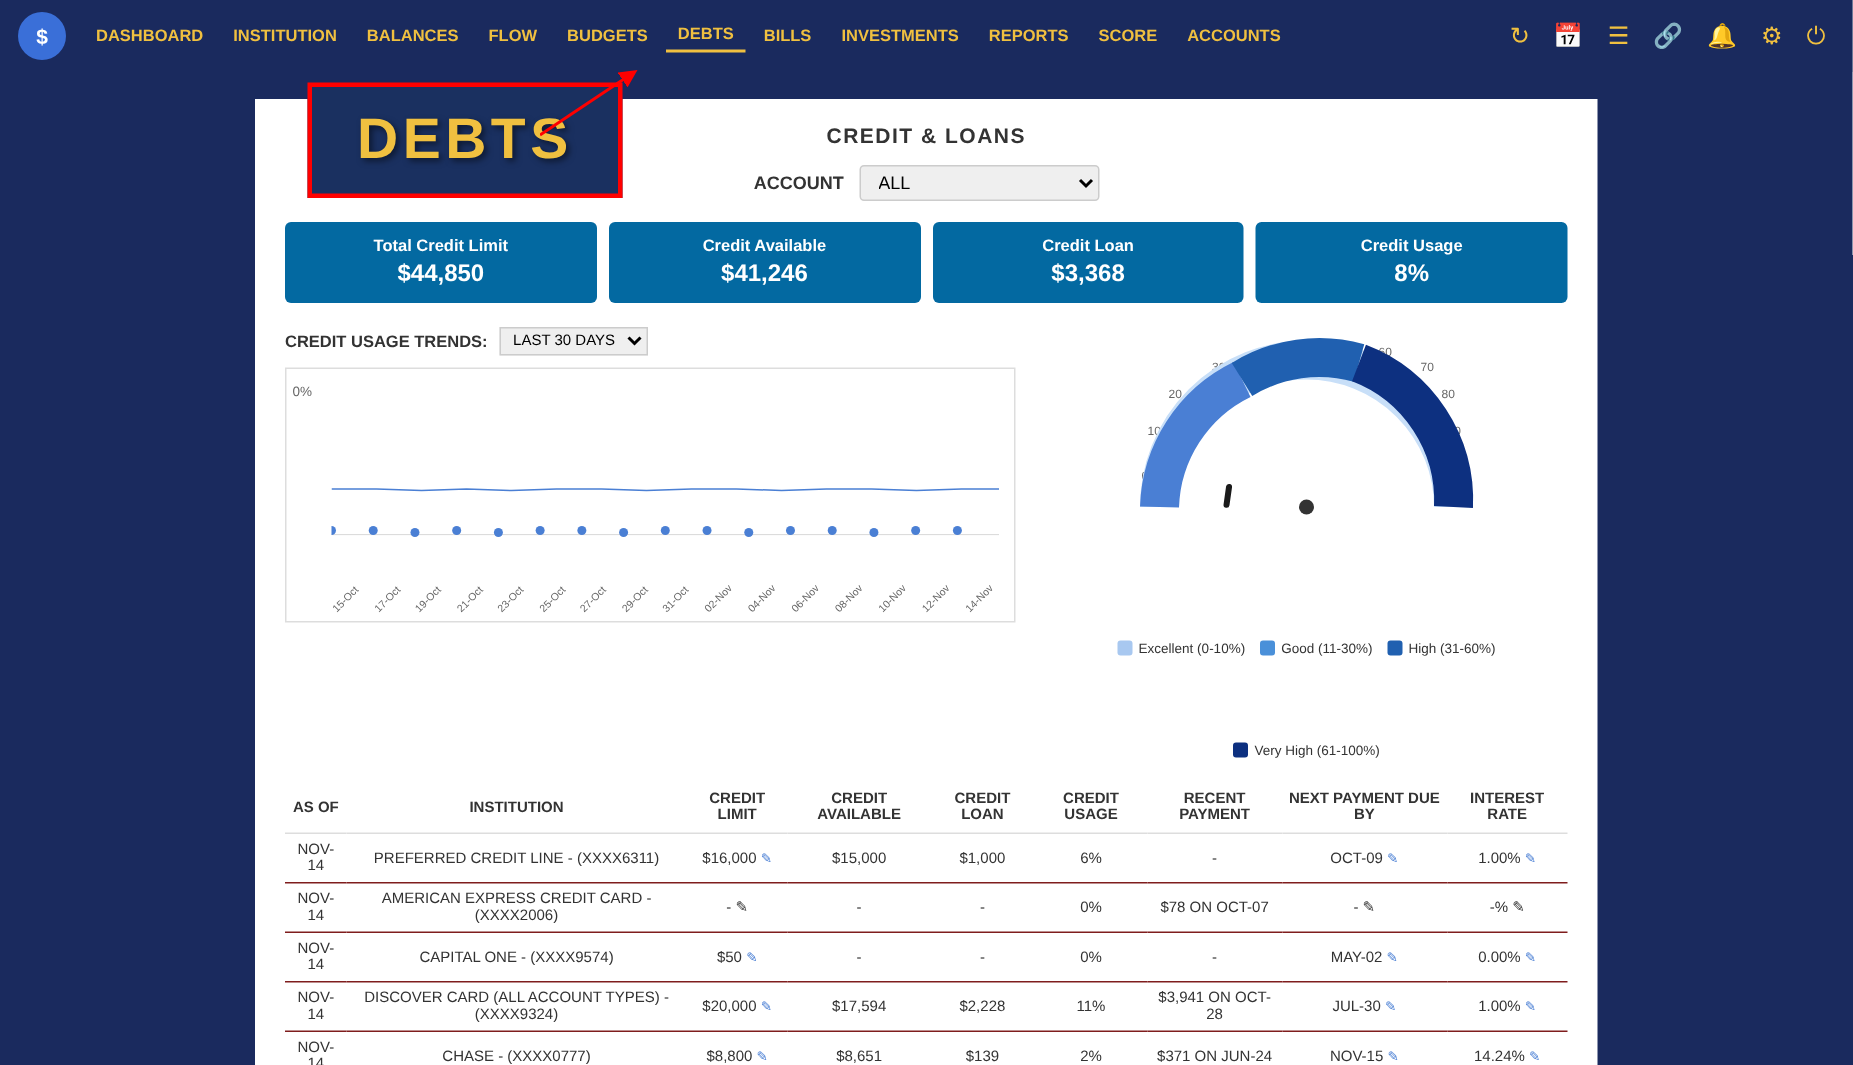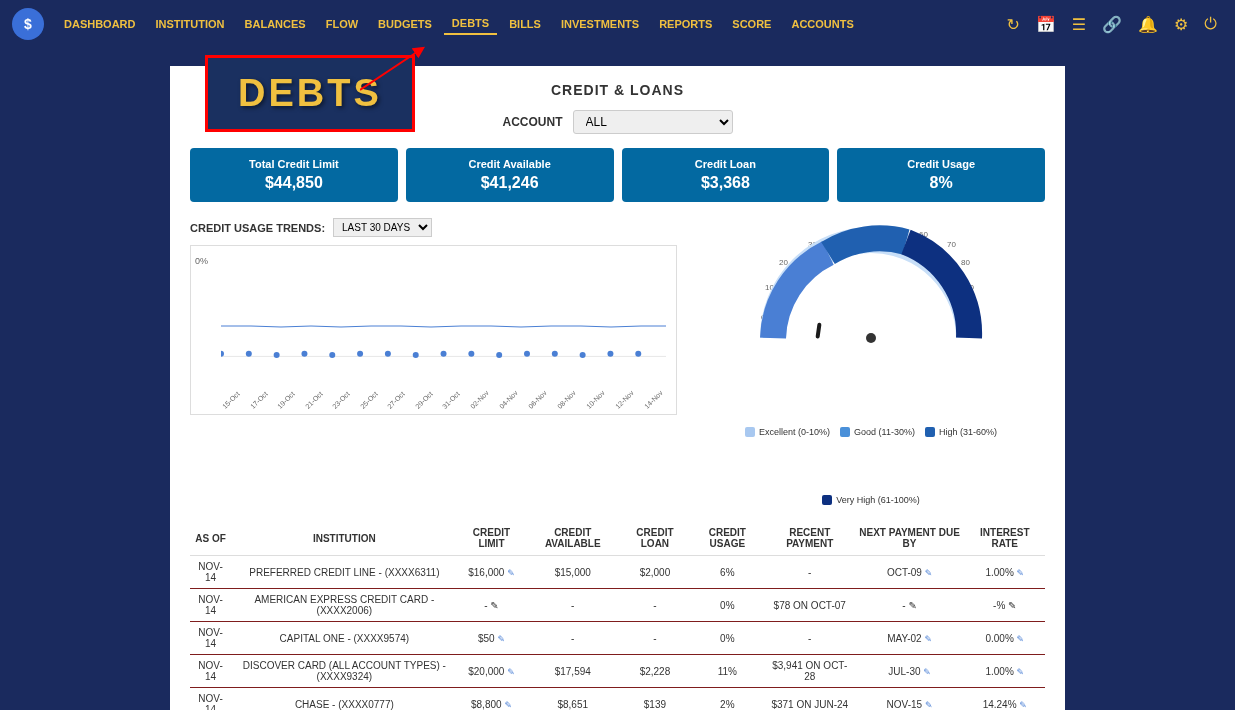--- a/index.html
+++ b/index.html
@@ -458,21 +458,21 @@
           <th>NEXT PAYMENT DUE BY</th>
           <th>INTEREST RATE</th>
         </tr>
       </thead>
       <tbody id="table-body">
       <tr>
             <td>NOV-14</td>
             <td class="inst">PREFERRED CREDIT LINE - (XXXX6311)</td>
             <td>$16,000 <a href="#">✎</a></td>
             <td>$15,000</td>
-            <td>$2,000</td>
+            <td>$1,000</td>
             <td>6%</td>
             <td>-</td>
             <td>OCT-09 <a href="#">✎</a></td>
             <td>1.00% <a href="#">✎</a></td>
           </tr>
           <tr>
             <td>NOV-14</td>
             <td class="inst">AMERICAN EXPRESS CREDIT CARD - (XXXX2006)</td>
             <td>- ✎</td>
             <td>-</td>

